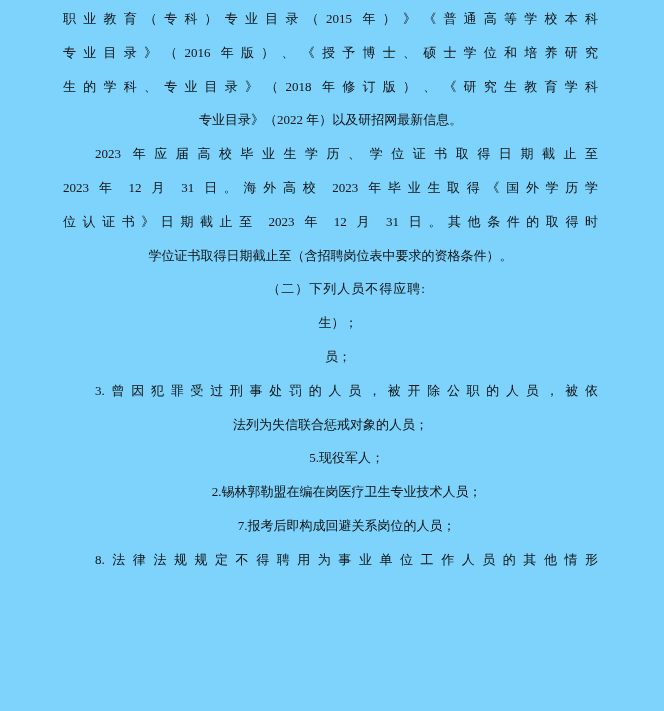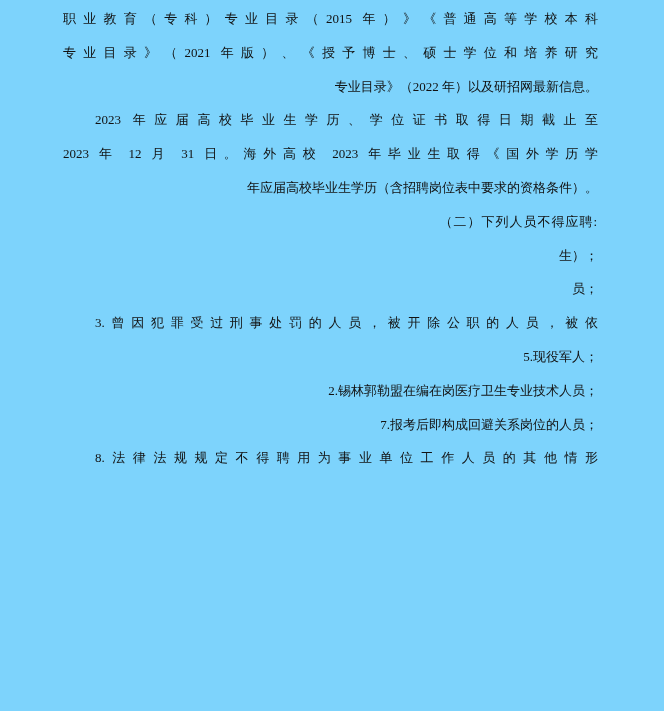--- a/index.html
+++ b/index.html
@@ -16,21 +16,21 @@
     box-sizing: border-box;
     padding: 2px 66px 0 63px;
     font-family: "Liberation Serif", "DejaVu Serif", serif;
     font-size: 13px;
     color: #121212;
   }
   .line {
     height: 33.8px;
     line-height: 33.8px;
     overflow: hidden;
-    text-align: right;
+    text-align: center;
     white-space: nowrap;
   }
   .line.justify {
     white-space: normal;
     text-align: justify;
     text-align-last: justify;
     text-justify: inter-character;
   }
   .line.indent {
     text-indent: 32px;
@@ -42,27 +42,30 @@
   .line.offset {
     padding-left: 15px;
   }
 </style>
 </head>
 <body>
 
 <div class="page">
   <div>
       <div class="line justify">职业教育（专科）专业目录（2015 年）》《普通高等学校本科</div>
-      <div class="line justify">专业目录》（2021 年版）、《授予博士、硕士学位和培养研究</div>
+      <div class="line justify">专业目录》（2016 年版）、《授予博士、硕士学位和培养研究</div>
+      <div class="line justify">生的学科、专业目录》（2018 年修订版）、《研究生教育学科</div>
       <div class="line">专业目录》（2022 年）以及研招网最新信息。</div>
       <div class="line indent justify">2023 年应届高校毕业生学历、学位证书取得日期截止至</div>
       <div class="line justify">2023 年 12 月 31 日。海外高校 2023 年毕业生取得《国外学历学</div>
-      <div class="line">年应届高校毕业生学历（含招聘岗位表中要求的资格条件）。</div>
+      <div class="line justify">位认证书》日期截止至 2023 年 12 月 31 日。其他条件的取得时</div>
+      <div class="line">学位证书取得日期截止至（含招聘岗位表中要求的资格条件）。</div>
       <div class="line indent bold">（二）下列人员不得应聘:</div>
       <div class="line offset">生）；</div>
       <div class="line offset">员；</div>
       <div class="line indent justify">3.曾因犯罪受过刑事处罚的人员，被开除公职的人员，被依</div>
+      <div class="line">法列为失信联合惩戒对象的人员；</div>
       <div class="line indent">5.现役军人；</div>
       <div class="line indent">2.锡林郭勒盟在编在岗医疗卫生专业技术人员；</div>
       <div class="line indent">7.报考后即构成回避关系岗位的人员；</div>
       <div class="line indent justify">8.法律法规规定不得聘用为事业单位工作人员的其他情形</div>
     </div>
 </div>
 
 </body></html>

